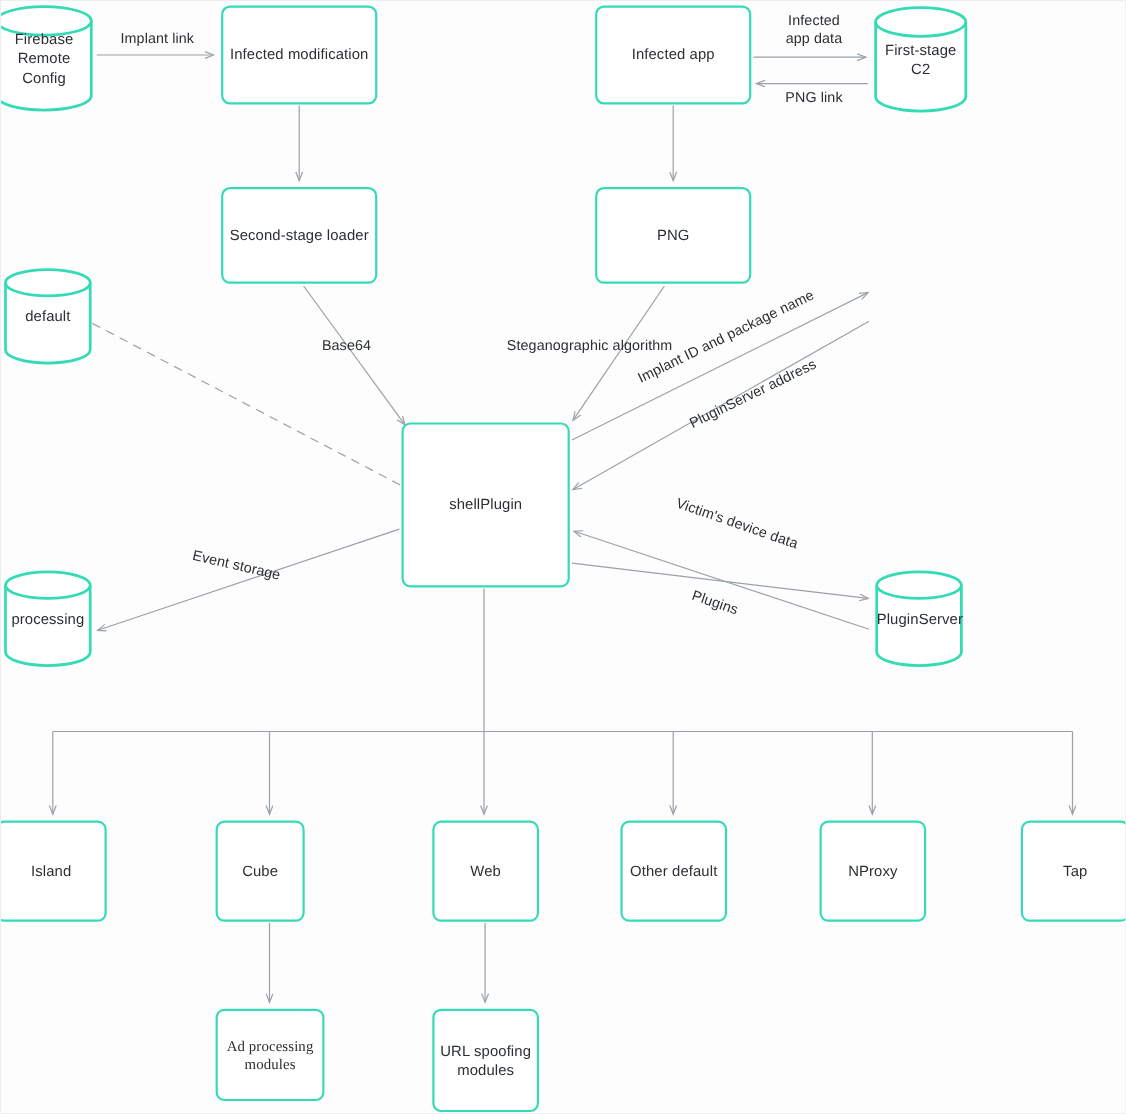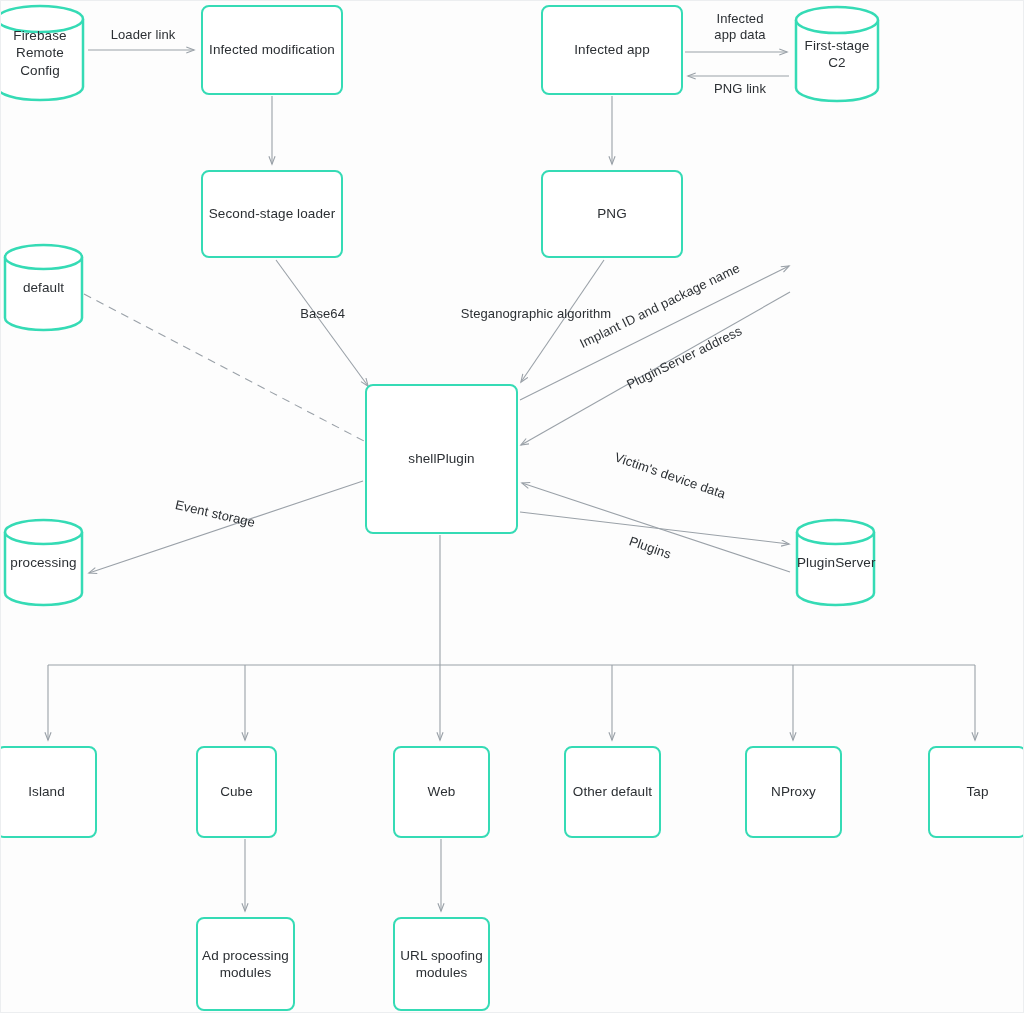--- a/index.html
+++ b/index.html
@@ -215,38 +215,38 @@
   </div>
 
   <div class="node box" style="left:745px; top:746px; width:97px; height:92px;">
     <span>NProxy</span>
   </div>
 
   <div class="node box" style="left:928px; top:746px; width:99px; height:92px;">
     <span>Tap</span>
   </div>
 
-  <div class="node box" style="left:196px; top:917px; width:99px; height:94px;">
+  <div class="node box" style="left:196px; top:917px; width:99px; height:84px;font-family:Liberation Serif, serif;">
     <span>Ad processing
 modules</span>
   </div>
 
   <div class="node box" style="left:393px; top:917px; width:97px; height:94px;">
     <span>URL spoofing
 modules</span>
   </div>
 
-  <div class="edge-label" style="left:104px; top:27px; width:78px;">Loader link</div>
+  <div class="edge-label" style="left:104px; top:27px; width:78px;">Implant link</div>
 
   <div class="edge-label" style="left:700px; top:11px; width:80px;text-align:center;">Infected
 app data</div>
 
   <div class="edge-label" style="left:705px; top:81px; width:70px;">PNG link</div>
 
-  <div class="edge-label" style="left:285px; top:306px; width:60px;text-align:right;">Base64</div>
+  <div class="edge-label" style="left:285px; top:306px; width:60px;">Base64</div>
 
   <div class="edge-label" style="left:453px; top:306px; width:166px;">Steganographic algorithm</div>
 
   <div class="edge-label" style="left:565px; top:298px; width:190px; transform:rotate(-26deg);">Implant ID and package name</div>
 
   <div class="edge-label" style="left:612px; top:350px; width:145px; transform:rotate(-26deg);">PluginServer address</div>
 
   <div class="edge-label" style="left:600px; top:468px; width:140px; transform:rotate(19deg);">Victim's device data</div>
 
   <div class="edge-label" style="left:621px; top:540px; width:58px; transform:rotate(19deg);">Plugins</div>

